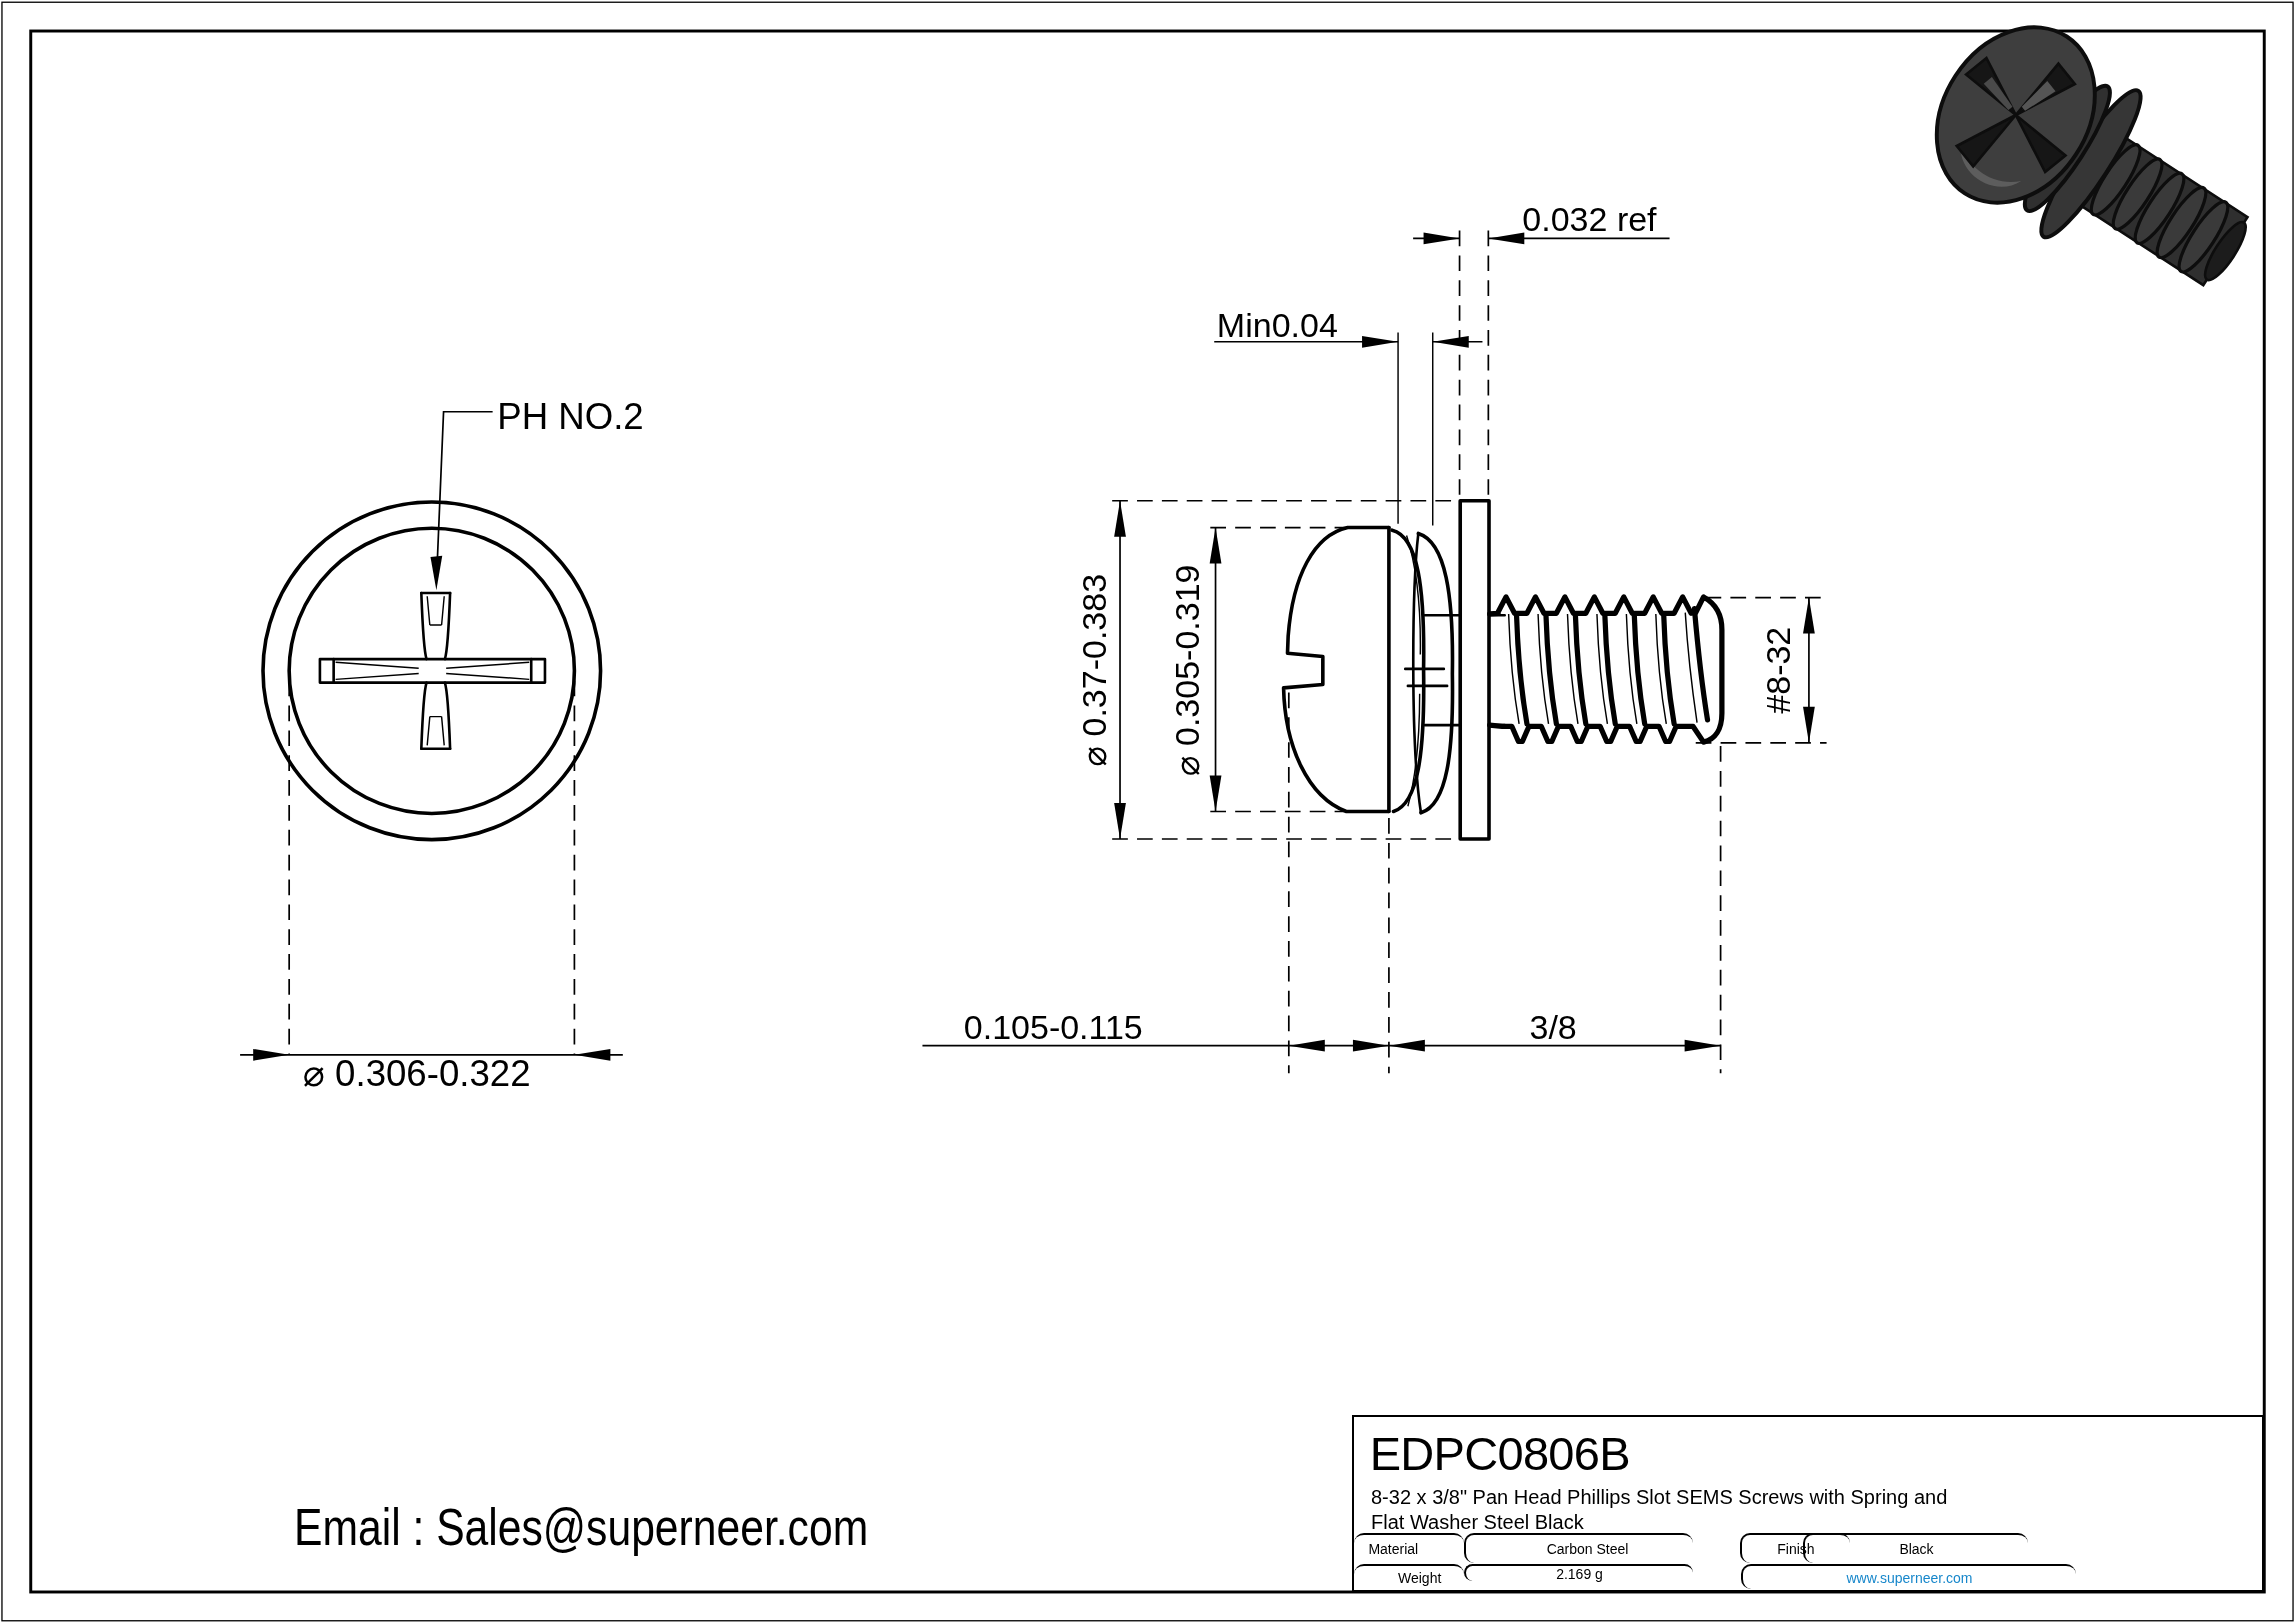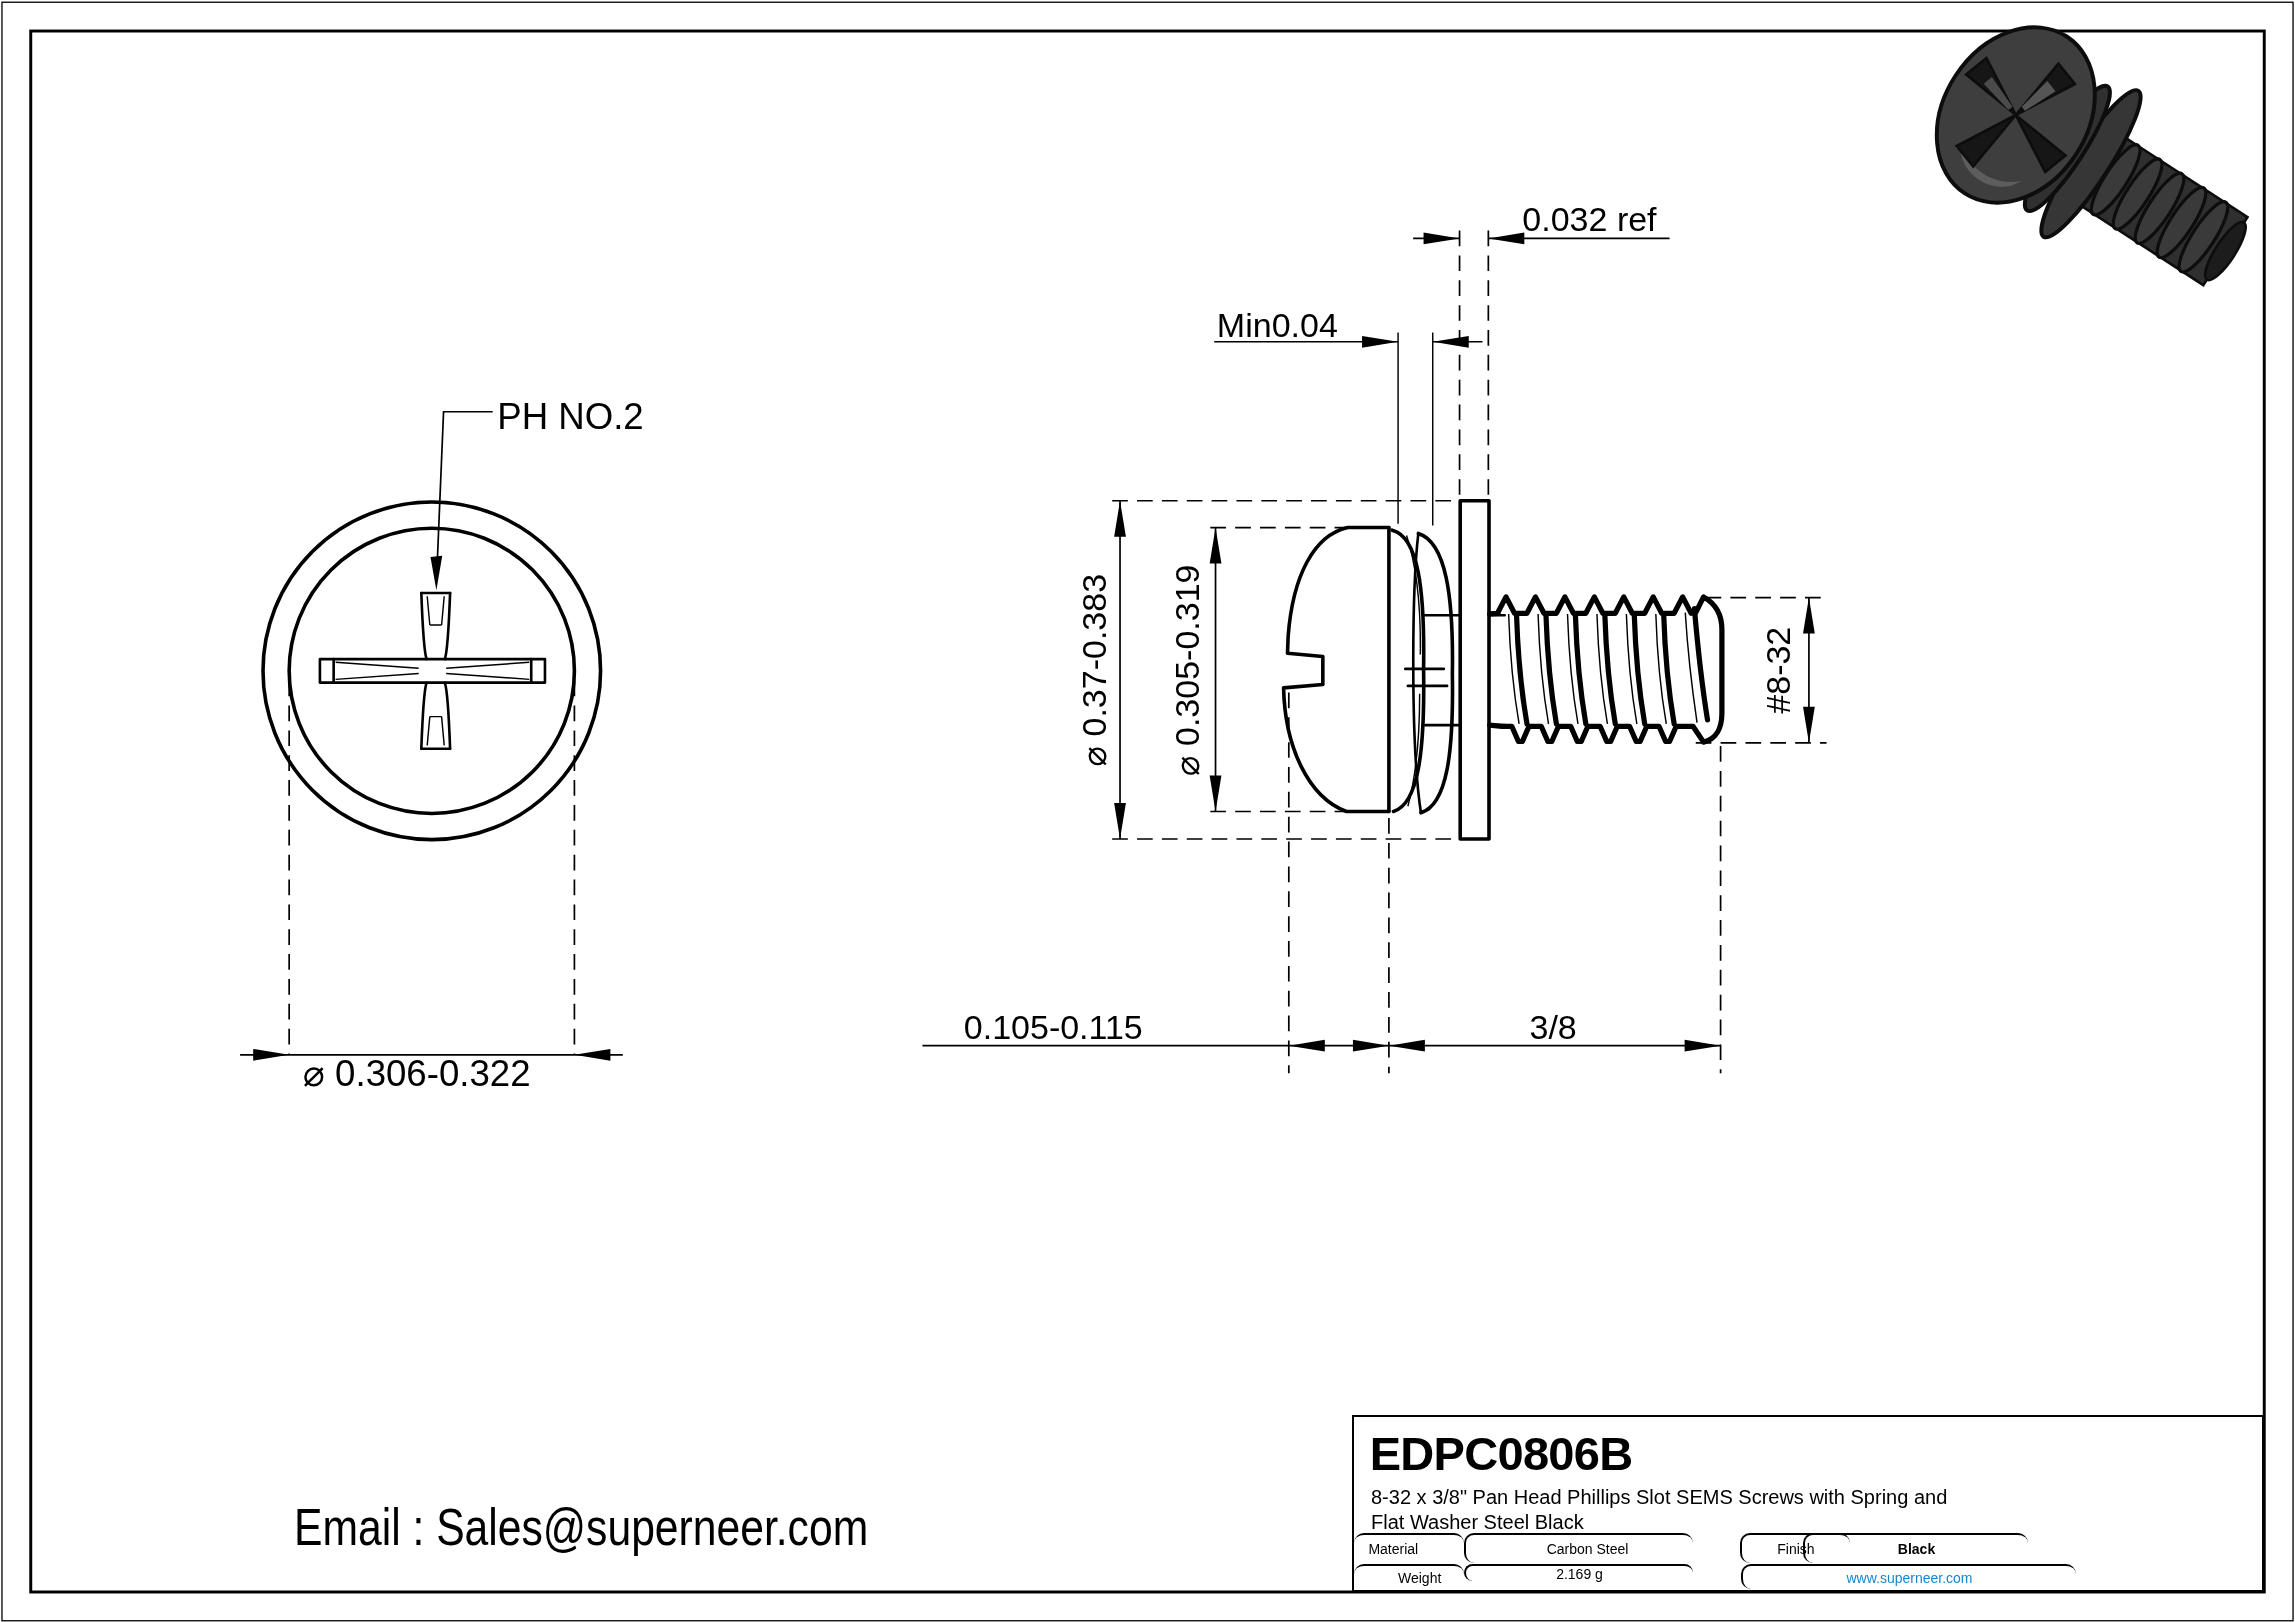--- a/index.html
+++ b/index.html
@@ -13,21 +13,21 @@
   .edge4{stroke:#000;stroke-width:4;fill:none;stroke-linejoin:round;stroke-linecap:round;}
   .edge8{stroke:#000;stroke-width:8;fill:none;stroke-linejoin:round;stroke-linecap:round;}
   .ar{fill:#000;stroke:none;}
   .dimtxt{font-size:52px;fill:#000;}
   .dimtxt2{font-size:56px;fill:#000;}
   
   .tb{position:absolute;box-sizing:border-box;border:2.6px solid #000;background:#fff;}
   .tbcell{position:absolute;box-sizing:border-box;display:flex;align-items:center;justify-content:center;
           font-size:14px;border-radius:10px;}
   .tbleft{justify-content:flex-start;padding-left:14.4px;}
-  .pn{position:absolute;left:15.7px;top:9.2px;font-size:47px;font-weight:700;letter-spacing:-0.7px;}
+  .pn{position:absolute;left:15.7px;top:9.2px;font-size:47px;font-weight:400;letter-spacing:-0.7px;}
   .desc{position:absolute;left:17px;top:68px;font-size:20px;line-height:25px;font-weight:400;}
   .weblink{color:#1787CB;}
   .brand{position:absolute;left:0;right:0;text-align:center;font-size:31px;font-weight:700;
          letter-spacing:2px;color:#1787CB;}
   .email{position:absolute;left:294px;top:1497px;font-size:52px;transform:scaleX(.82);
          transform-origin:left top;white-space:nowrap;}
 </style>
 </head>
 <body>
 
@@ -197,21 +197,21 @@
 
     <div class="pn">EDPC0806B</div>
     <div class="desc">
       <div>8-32 x 3/8" Pan Head Phillips Slot SEMS Screws with Spring and</div>
       <div>Flat Washer Steel Black</div>
     </div>
 
     <div class="tbcell tbleft" style="left:0;top:116px;width:110px;height:30px;border-top:2.6px solid #000;">Material</div>
     <div class="tbcell" style="left:110px;top:116px;width:229px;height:30px;border-top:2.6px solid #000;border-left:2.6px solid #000;padding-left:16px;">Carbon Steel</div>
     <div class="tbcell" style="left:339px;top:116px;width:110px;height:30px;border-top:2.6px solid #000;border-left:2.6px solid #000;margin-left:47px;">Finish</div>
-    <div class="tbcell" style="left:449px;top:116px;width:225px;height:30px;border-top:2.6px solid #000;border-left:2.6px solid #000;font-weight:bold;">Black</div>
+    <div class="tbcell" style="left:449px;top:116px;width:225px;height:30px;border-top:2.6px solid #000;border-left:2.6px solid #000;">Black</div>
 
     <div class="tbcell tbleft" style="left:0;top:147px;width:110px;height:25px;border-top:2.6px solid #000;padding-left:44px;">Weight</div>
     <div class="tbcell" style="left:110px;top:147px;width:229px;height:17px;border-top:2.6px solid #000;border-left:2.6px solid #000;">2.169 g</div>
     <div class="tbcell weblink" style="left:339px;top:147px;width:335px;height:25px;border-top:2.6px solid #000;border-left:2.6px solid #000;margin-left:48px;">www.superneer.com</div>
   </div>
 
   <div class="email">Email : Sales@superneer.com</div>
 
 </div>
 

